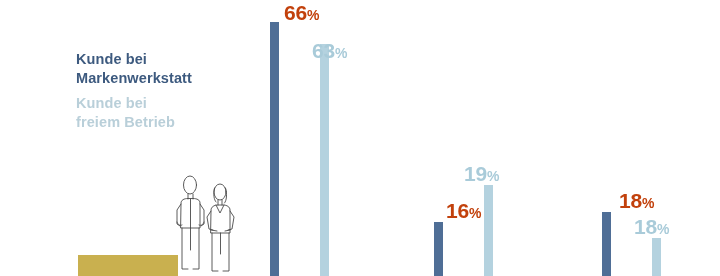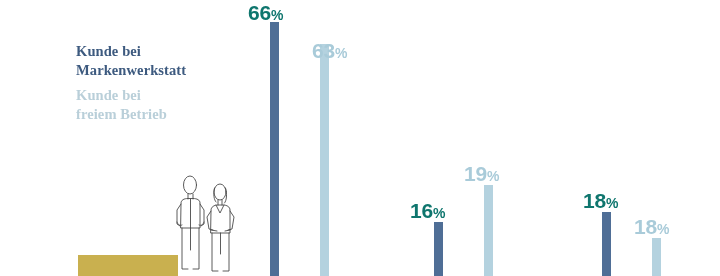--- a/index.html
+++ b/index.html
@@ -20,23 +20,22 @@
     left: 0; top: 0;
     width: 720px;
     height: 276px;
     background: #ffffff;
   }
 
   
   .legend {
     position: absolute;
     left: 76px;
-    top: 42px;
+    top: 50px;
     width: 190px;
-    font-family: Liberation Serif, serif;
   }
   .legend-entry {
     font-size: 14.5px;
     font-weight: bold;
     line-height: 1.30;
     letter-spacing: 0.1px;
     white-space: pre-line;
   }
   .legend-entry.brand {
     color: #3d5a7f;
@@ -63,21 +62,21 @@
     line-height: 1;
   }
   .value-label .num {
     font-size: 21px;
     letter-spacing: -0.2px;
   }
   .value-label .pct {
     font-size: 14px;
     letter-spacing: -0.2px;
   }
-  .value-label.dark  { color: #0f766e; }
+  .value-label.dark  { color: #c2410c; margin-left: 36px; }
   .value-label.light { color: #a9cbd9; }
 
   
   .platform {
     position: absolute;
     left: 78px;
     top: 255px;
     width: 100px;
     height: 21px;
     background: #c9b04f;

